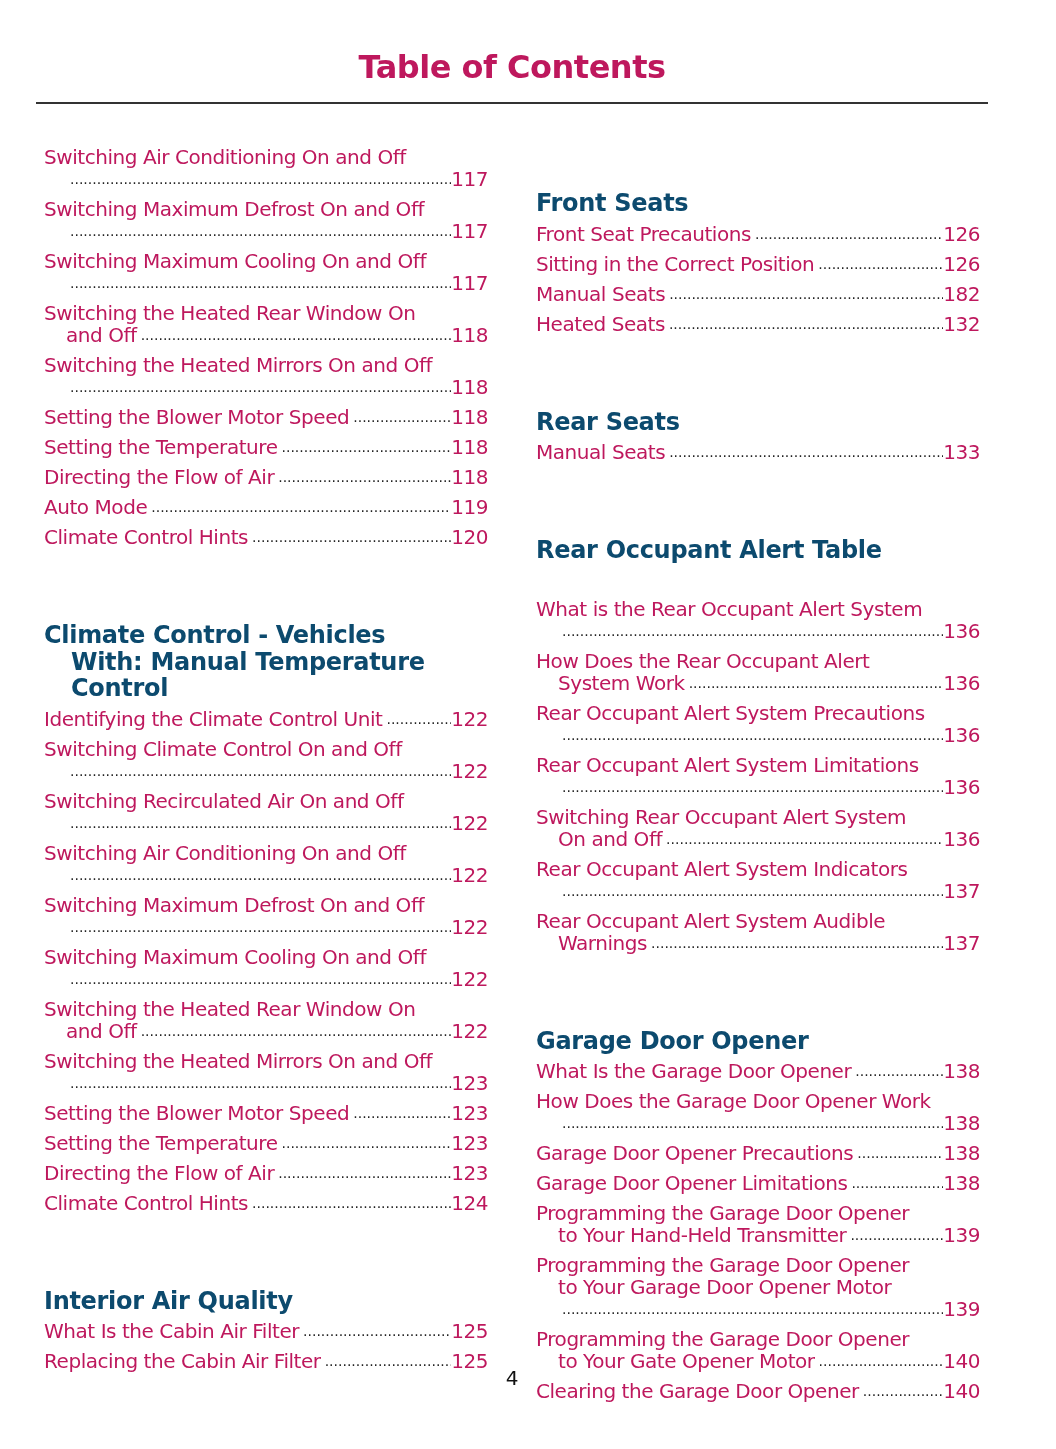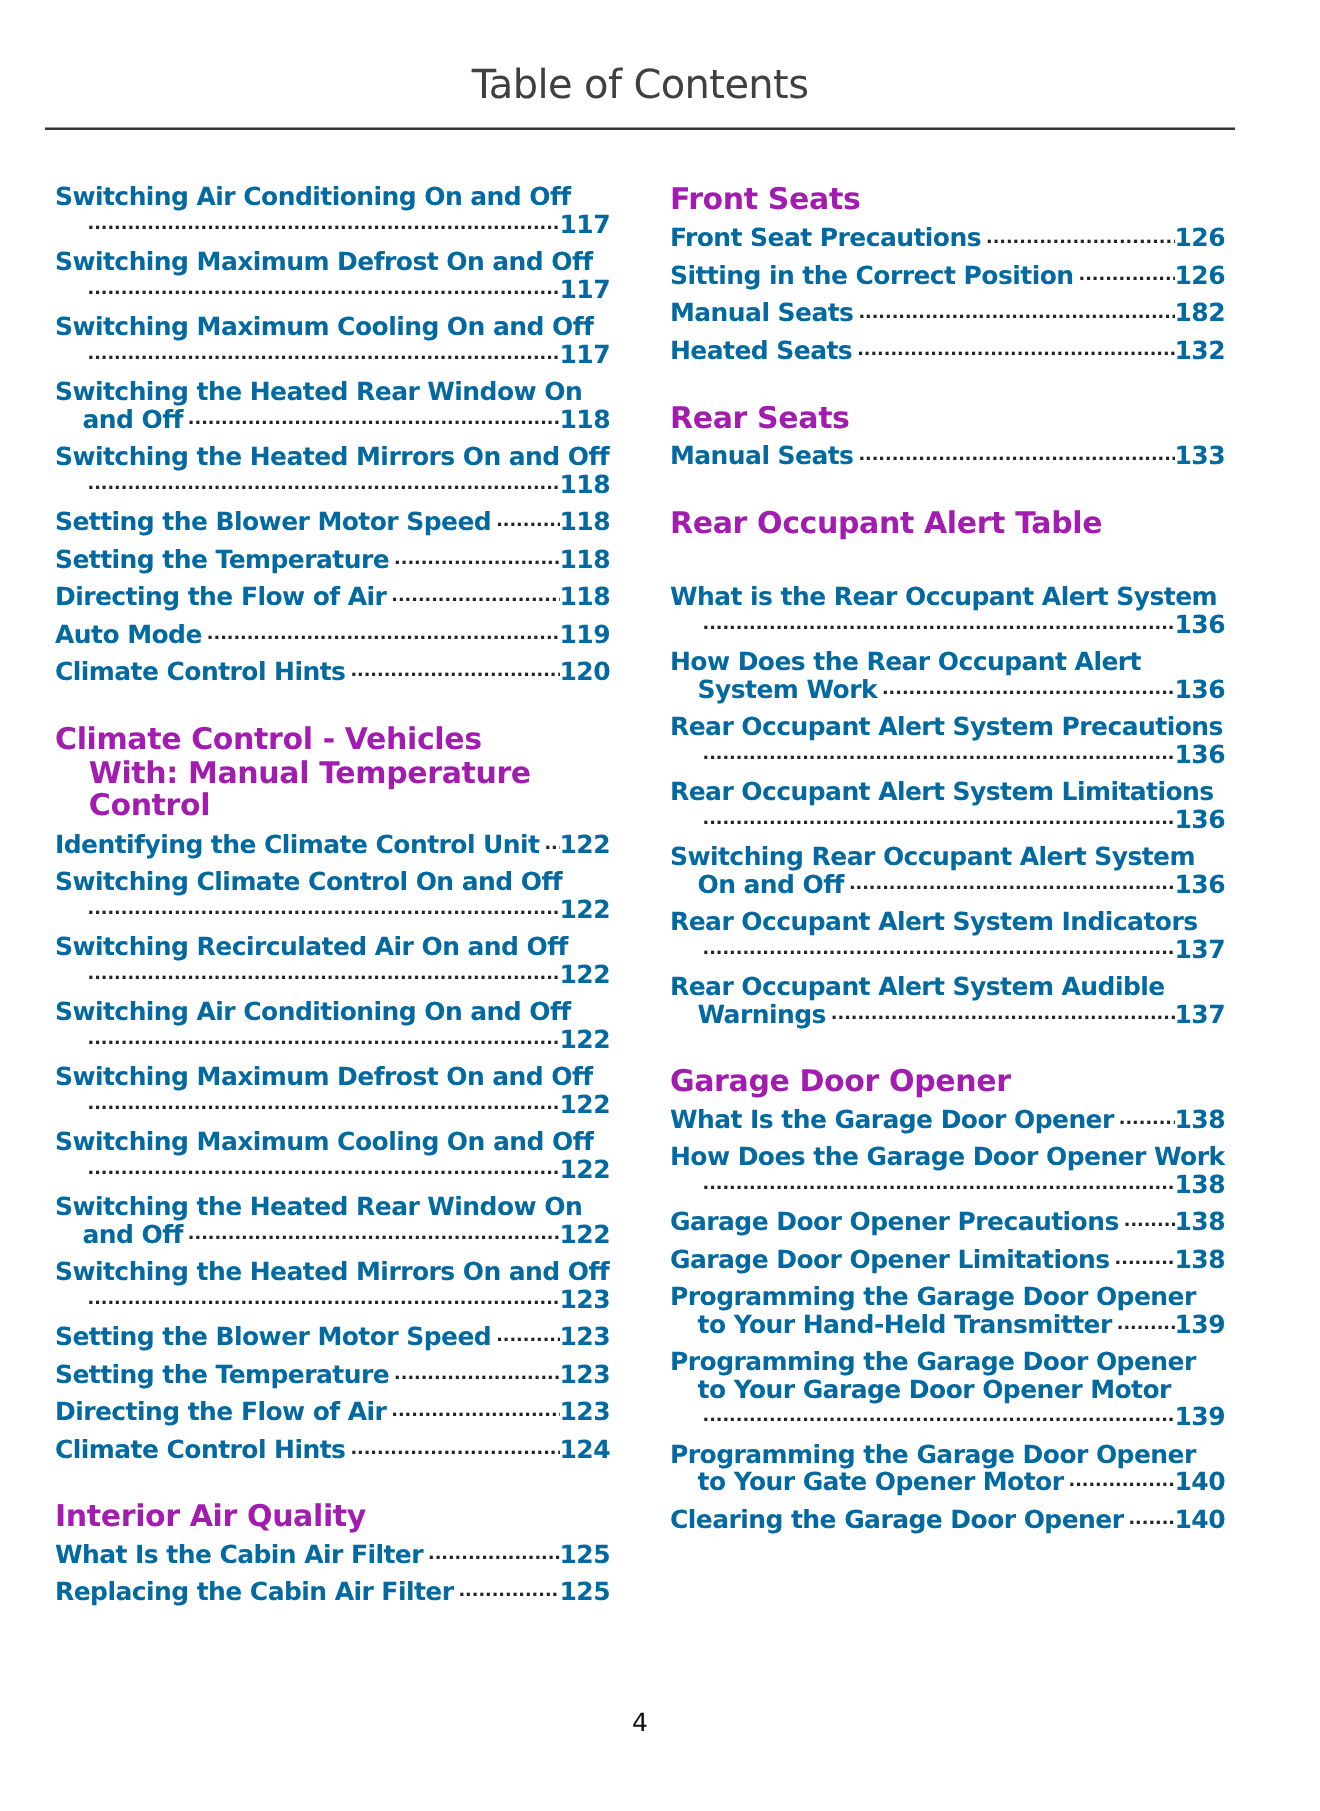--- a/index.html
+++ b/index.html
@@ -15,24 +15,24 @@
     color: #111111;
     font-family: "DejaVu Sans", sans-serif;
   }
   .page-title {
     position: absolute;
     left: 0;
     width: 1024px;
     top: 48px;
     text-align: center;
     font-family: "DejaVu Sans", sans-serif;
-    font-weight: normal;
+    font-weight: bold;
     font-size: 32px;
     letter-spacing: -0.5px;
-    color: #404040;
+    color: #be185d;
   }
   .title-rule {
     position: absolute;
     left: 36px;
     width: 952px;
     top: 102px;
     height: 0;
     border-top: 2px solid #333;
   }
   .column {
@@ -42,35 +42,35 @@
   .col-left { left: 44px; width: 444px; }
   .col-right { left: 536px; width: 444px; }
 
   .section { margin: 0; }
   .section-heading {
     font-family: "DejaVu Sans", sans-serif;
     font-weight: bold;
     font-size: 24px;
     line-height: 26.5px;
     letter-spacing: -0.3px;
-    color: #a21caf;
+    color: #0c4a6e;
     padding-left: 27px;
     text-indent: -27px;
     margin-bottom: 6px;
+    margin-top: 44px;
   }
   .section-heading.spaced-after { margin-bottom: 34px; }
 
   .entry {
     font-family: "DejaVu Sans", sans-serif;
     font-size: 20px;
     letter-spacing: -0.45px;
-    color: #0369a1;
+    color: #be185d;
     position: relative;
     margin-bottom: 8px;
-    font-weight: bold;
   }
   .entry .line {
     display: block;
     line-height: 22px;
     white-space: nowrap;
   }
   .entry .line.cont {
     padding-left: 22px;
   }
   .entry .leader-line {

